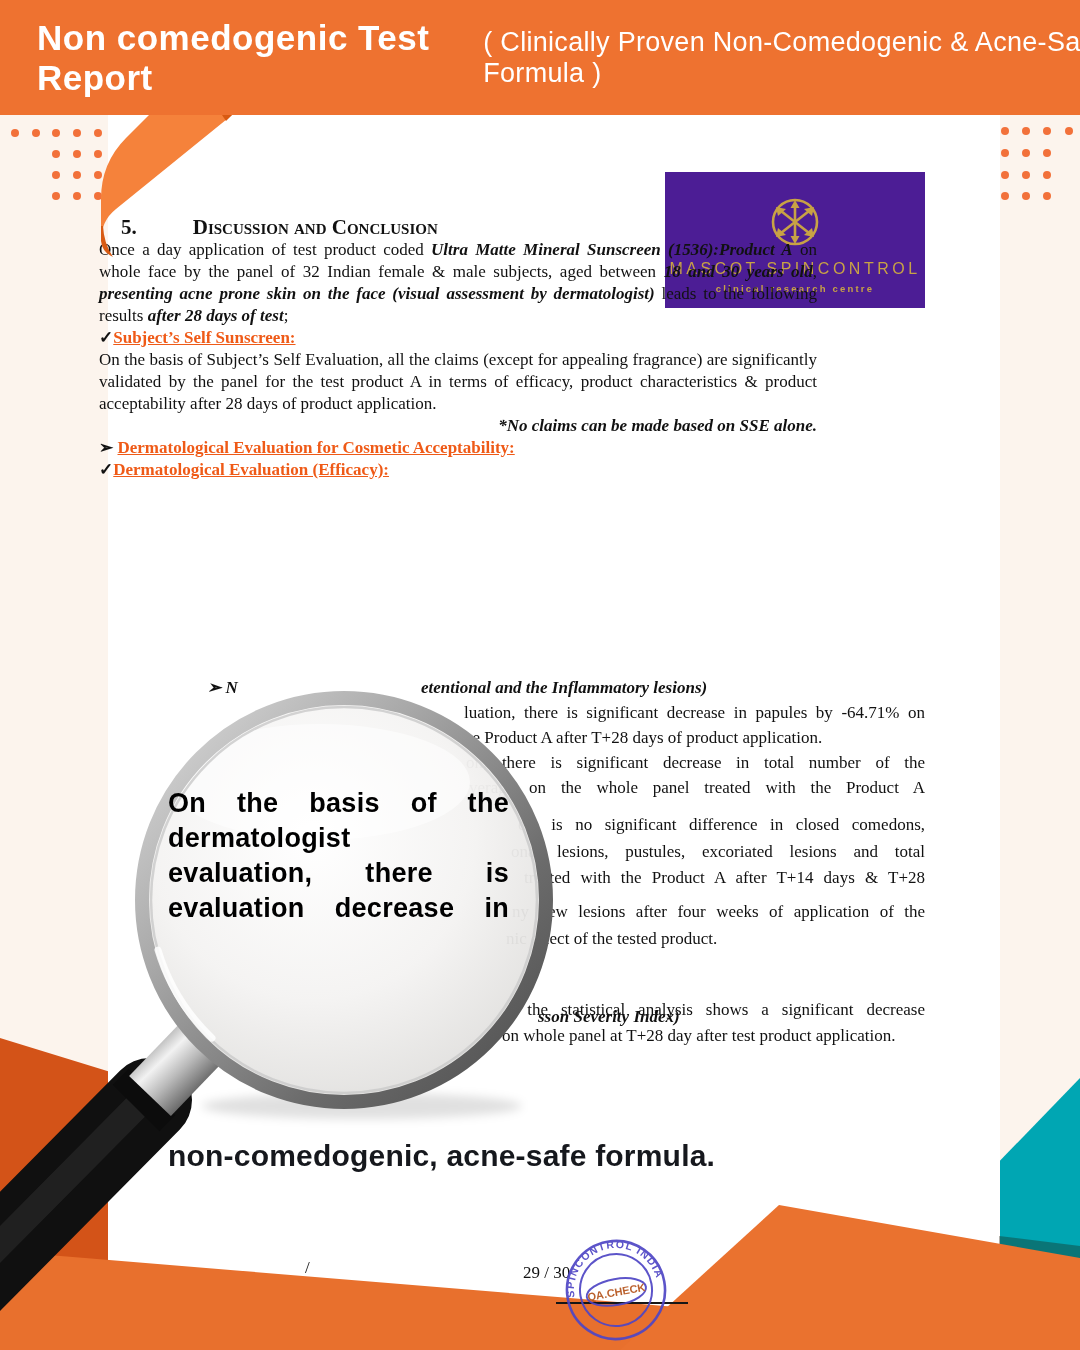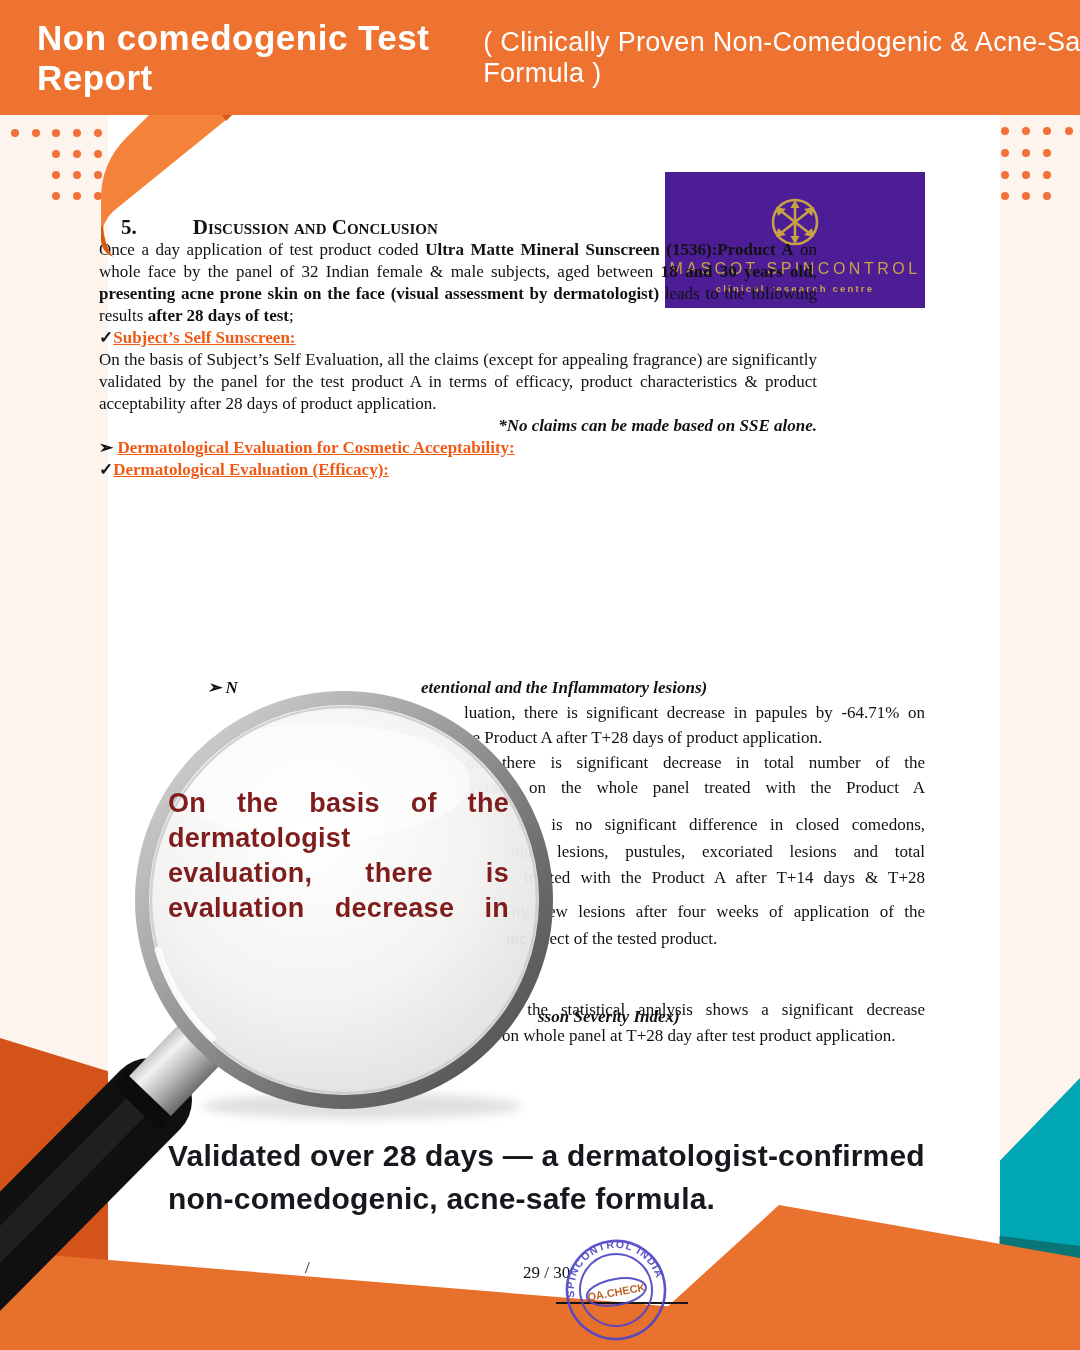--- a/index.html
+++ b/index.html
@@ -21,29 +21,29 @@
   .logo .tagline{color:#c8a245;font-size:9.5px;letter-spacing:2.2px;font-weight:bold;margin-top:5px;}
   
   .doc{position:absolute;left:99px;top:215px;width:718px;z-index:3;
        font-family:"Liberation Serif",serif;font-size:17px;line-height:22px;color:#111;text-align:justify;}
   .doc h1{font-size:21px;line-height:24px;margin:0 0 0 22px;font-variant:small-caps;font-weight:bold;text-align:left;}
   .doc h1 .num{margin-right:56px;font-variant:normal;}
   .doc p{margin:0;}
   .oh{color:#ef5a17;font-weight:bold;text-decoration:underline;}
   .mark{color:#111;text-decoration:none;font-weight:bold;}
   .note{font-weight:bold;font-style:italic;text-align:right;}
-  b{font-weight:bold;}
+  b{font-weight:bold;font-style:italic;}
   
   .frag{position:absolute;white-space:nowrap;font-family:"Liberation Serif",serif;font-size:17px;line-height:20px;color:#111;z-index:3;}
   .frag.j{white-space:normal;text-align:justify;text-align-last:justify;}
   .frag.bi{font-weight:bold;font-style:italic;}
   .frag.u{margin-top:45px;}
   
   .lens-text{position:absolute;left:168px;top:788px;width:341px;z-index:6;
-             font-size:27px;font-weight:600;color:#7f1d1d;letter-spacing:.3px;}
+             font-size:27px;font-weight:600;color:#000000;letter-spacing:.3px;}
   .lens-text .ln{height:35px;text-align:justify;text-align-last:justify;}
   .lens-text .ln.last{text-align-last:left;}
   
   .caption{position:absolute;left:168px;top:1134px;z-index:3;font-size:30px;font-weight:600;
            color:#16181d;line-height:43px;letter-spacing:.2px;}
   
   .footer{position:absolute;left:0;top:0;width:1080px;height:1350px;z-index:5;pointer-events:none;}
   .pagenum{position:absolute;left:523px;top:1263px;font-family:"Liberation Serif",serif;font-size:17px;color:#111;}
   .fslash{position:absolute;left:305px;top:1258px;font-family:"Liberation Serif",serif;font-size:17px;color:#111;}
   .fline{position:absolute;left:556px;top:1302px;width:132px;height:2px;background:#161616;}
@@ -131,21 +131,20 @@
 <span class="frag j" style="left:518px;top:815px;width:407px;">ere is no significant difference in closed comedons,</span>
 <span class="frag j" style="left:511px;top:842px;width:414px;">onal lesions, pustules, excoriated lesions and total</span>
 <span class="frag j" style="left:524px;top:868px;width:401px;">treated with the Product A after T+14 days &amp; T+28</span>
 <span class="frag j" style="left:512px;top:902px;width:413px;">ny new lesions after four weeks of application of the</span>
 <span class="frag" style="left:506px;top:929px;">nic effect of the tested product.</span>
 <span class="frag bi u" style="left:538px;top:962px;">sson Severity Index)</span>
 <span class="frag j" style="left:510px;top:1000px;width:415px;">, the statistical analysis shows a significant decrease</span>
 <span class="frag" style="left:502px;top:1026px;">on whole panel at T+28 day after test product application.</span>
 
 <div class="caption">
-  <div>Validated over 28 days — a dermatologist-confirmed</div>
   <div>non-comedogenic, acne-safe formula.</div>
 </div>
 
 <svg class="fg-deco" viewBox="0 0 1080 1350">
 
   <g>
     <path d="M151 115 H232 L116 209 Q101 221 101 241 L101 199 Q101 163 126 138 L149 115 Z" fill="#f5823b"></path>
     <path d="M222 115 L232 115 L226 121 Z" fill="#d85a12"></path>
     <path d="M101 226 L101 241 Q102 252 113 257 Q104 244 103 226 Z" fill="#d85a12"></path>
   </g>

